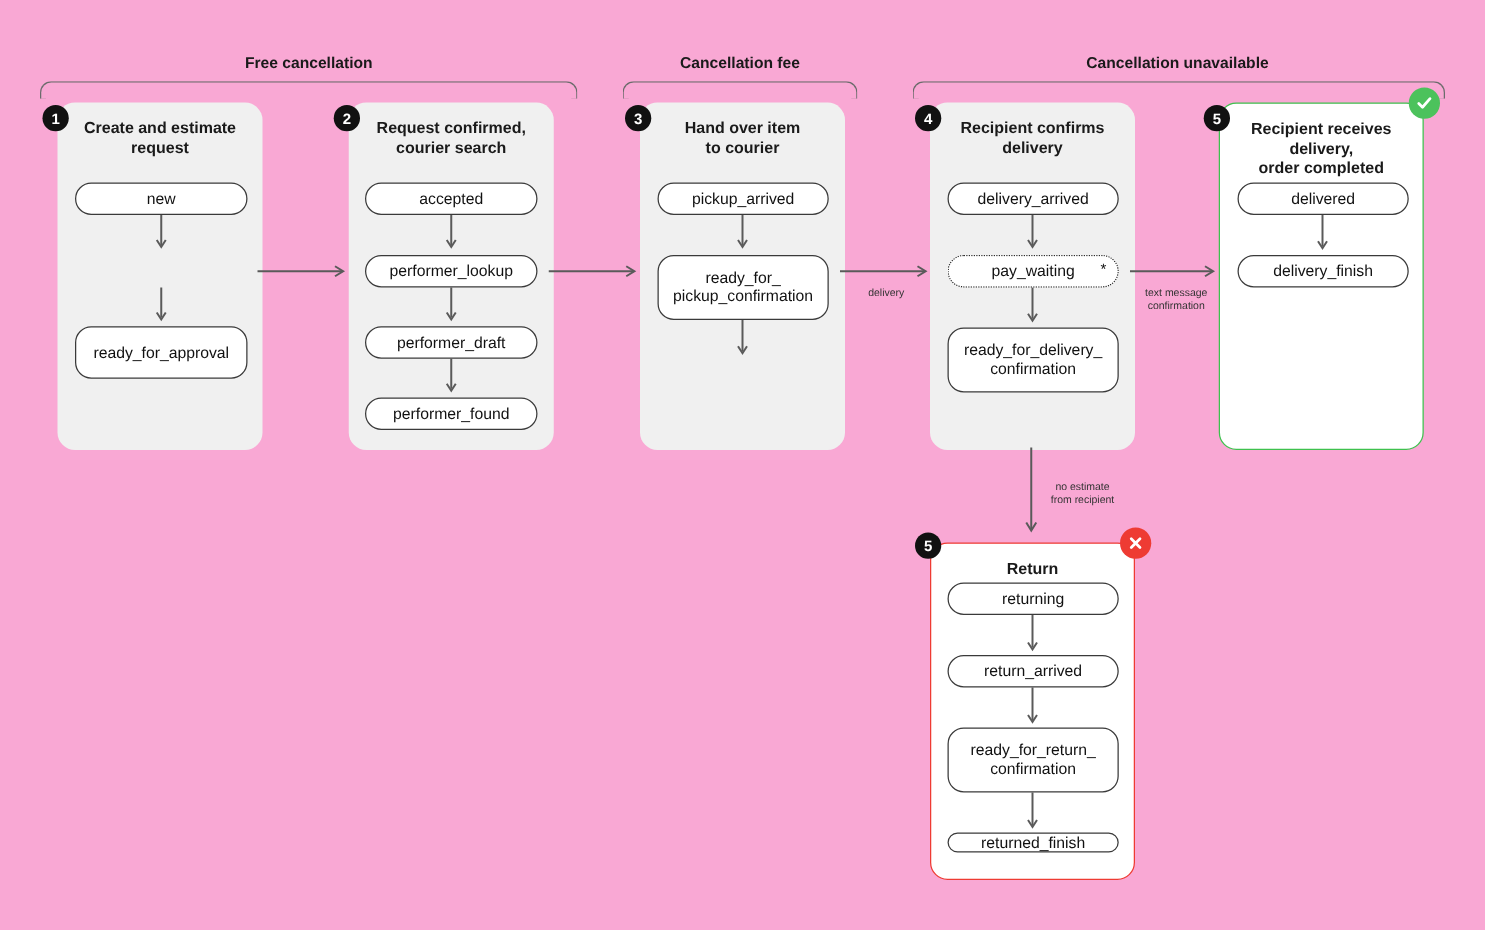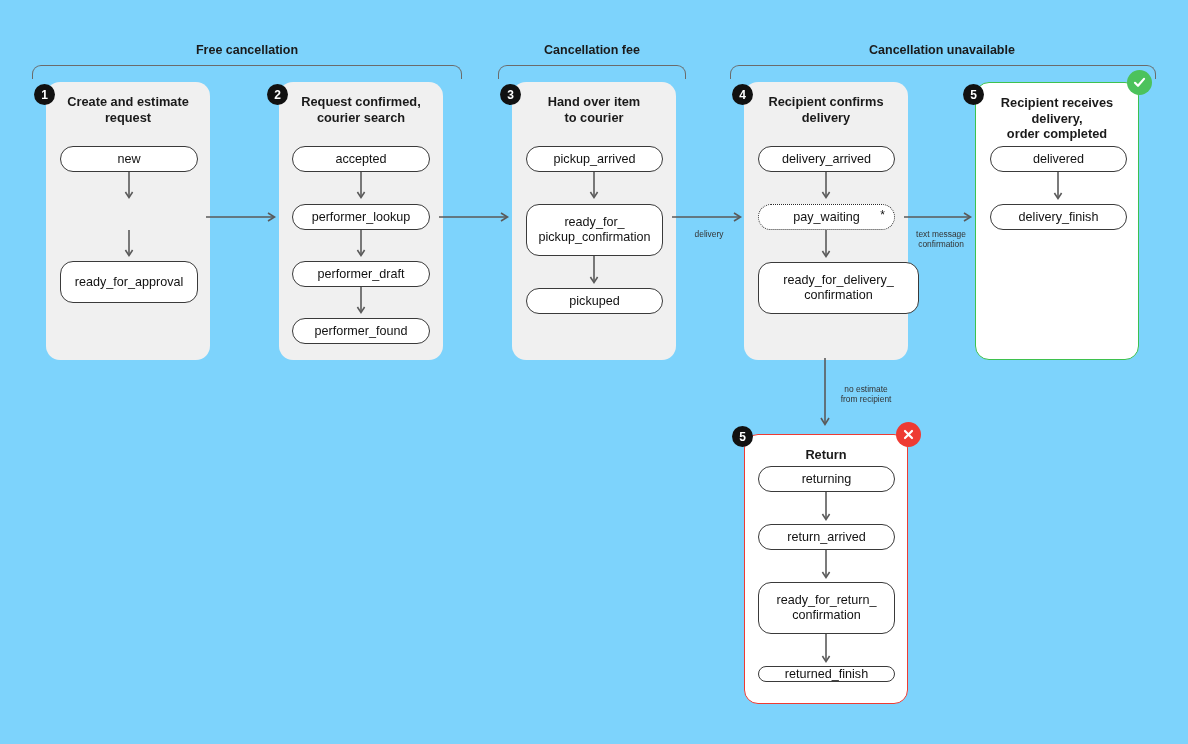--- a/index.html
+++ b/index.html
@@ -9,21 +9,21 @@
   }
   body {
     font-family: "Liberation Sans", sans-serif;
     color: #1a1a1a;
     -webkit-font-smoothing: antialiased;
   }
   #canvas {
     position: relative;
     width: 1188px;
     height: 744px;
-    background: #7dd3fc;
+    background: #f9a8d4;
     overflow: hidden;
   }
 
   
   .group-bracket {
     position: absolute;
     border: 1.6px solid #6b6b6b;
     border-bottom: none;
     border-top-left-radius: 9px;
     border-top-right-radius: 9px;
@@ -233,21 +233,20 @@
   <svg class="conn" style="left:589px; top:172px; width:12px; height:32px;" viewBox="0 0 12 32">
     <line x1="5" y1="0" x2="5" y2="24"></line>
     <path d="M1.4 20 L5 25.6 L8.6 20"></path>
   </svg>
   <div class="state" style="left:526px; top:204px; width:137px; height:52px;">ready_for_
 pickup_confirmation</div>
   <svg class="conn" style="left:589px; top:256px; width:12px; height:32px;" viewBox="0 0 12 32">
     <line x1="5" y1="0" x2="5" y2="25"></line>
     <path d="M1.4 21 L5 26.6 L8.6 21"></path>
   </svg>
-  <div class="state" style="left:526px; top:288px; width:137px; height:26px;">pickuped</div>
 
   <svg class="conn" style="left:672px; top:210px; width:74px; height:14px;" viewBox="0 0 74 14">
     <line x1="0" y1="7" x2="68" y2="7"></line>
     <path d="M62 3 L68.5 7 L62 11"></path>
   </svg>
   <div class="edge-label" style="left:709px; top:229px;">delivery</div>
 
   <div class="panel grey" style="left:744px; top:82px; width:164px; height:278px;">
     <div class="panel-title">Recipient confirms
 delivery</div>
@@ -260,21 +259,21 @@
     <path d="M1.4 20 L5 25.6 L8.6 20"></path>
   </svg>
   <div class="state dotted" style="left:758px; top:204px; width:137px; height:26px;">
     <span>pay_waiting</span>
     <span class="asterisk">*</span>
   </div>
   <svg class="conn" style="left:821px; top:230px; width:12px; height:32px;" viewBox="0 0 12 32">
     <line x1="5" y1="0" x2="5" y2="25"></line>
     <path d="M1.4 21 L5 26.6 L8.6 21"></path>
   </svg>
-  <div class="state" style="left:758px; top:262px; width:161px; height:52px;">ready_for_delivery_
+  <div class="state" style="left:758px; top:262px; width:137px; height:52px;">ready_for_delivery_
 confirmation</div>
 
   <svg class="conn" style="left:904px; top:210px; width:74px; height:14px;" viewBox="0 0 74 14">
     <line x1="0" y1="7" x2="66" y2="7"></line>
     <path d="M60 3 L66.5 7 L60 11"></path>
   </svg>
   <div class="edge-label" style="left:941px; top:229px;">text message
 confirmation</div>
 
   <svg class="conn" style="left:818px; top:358px; width:14px; height:74px;" viewBox="0 0 14 74">

